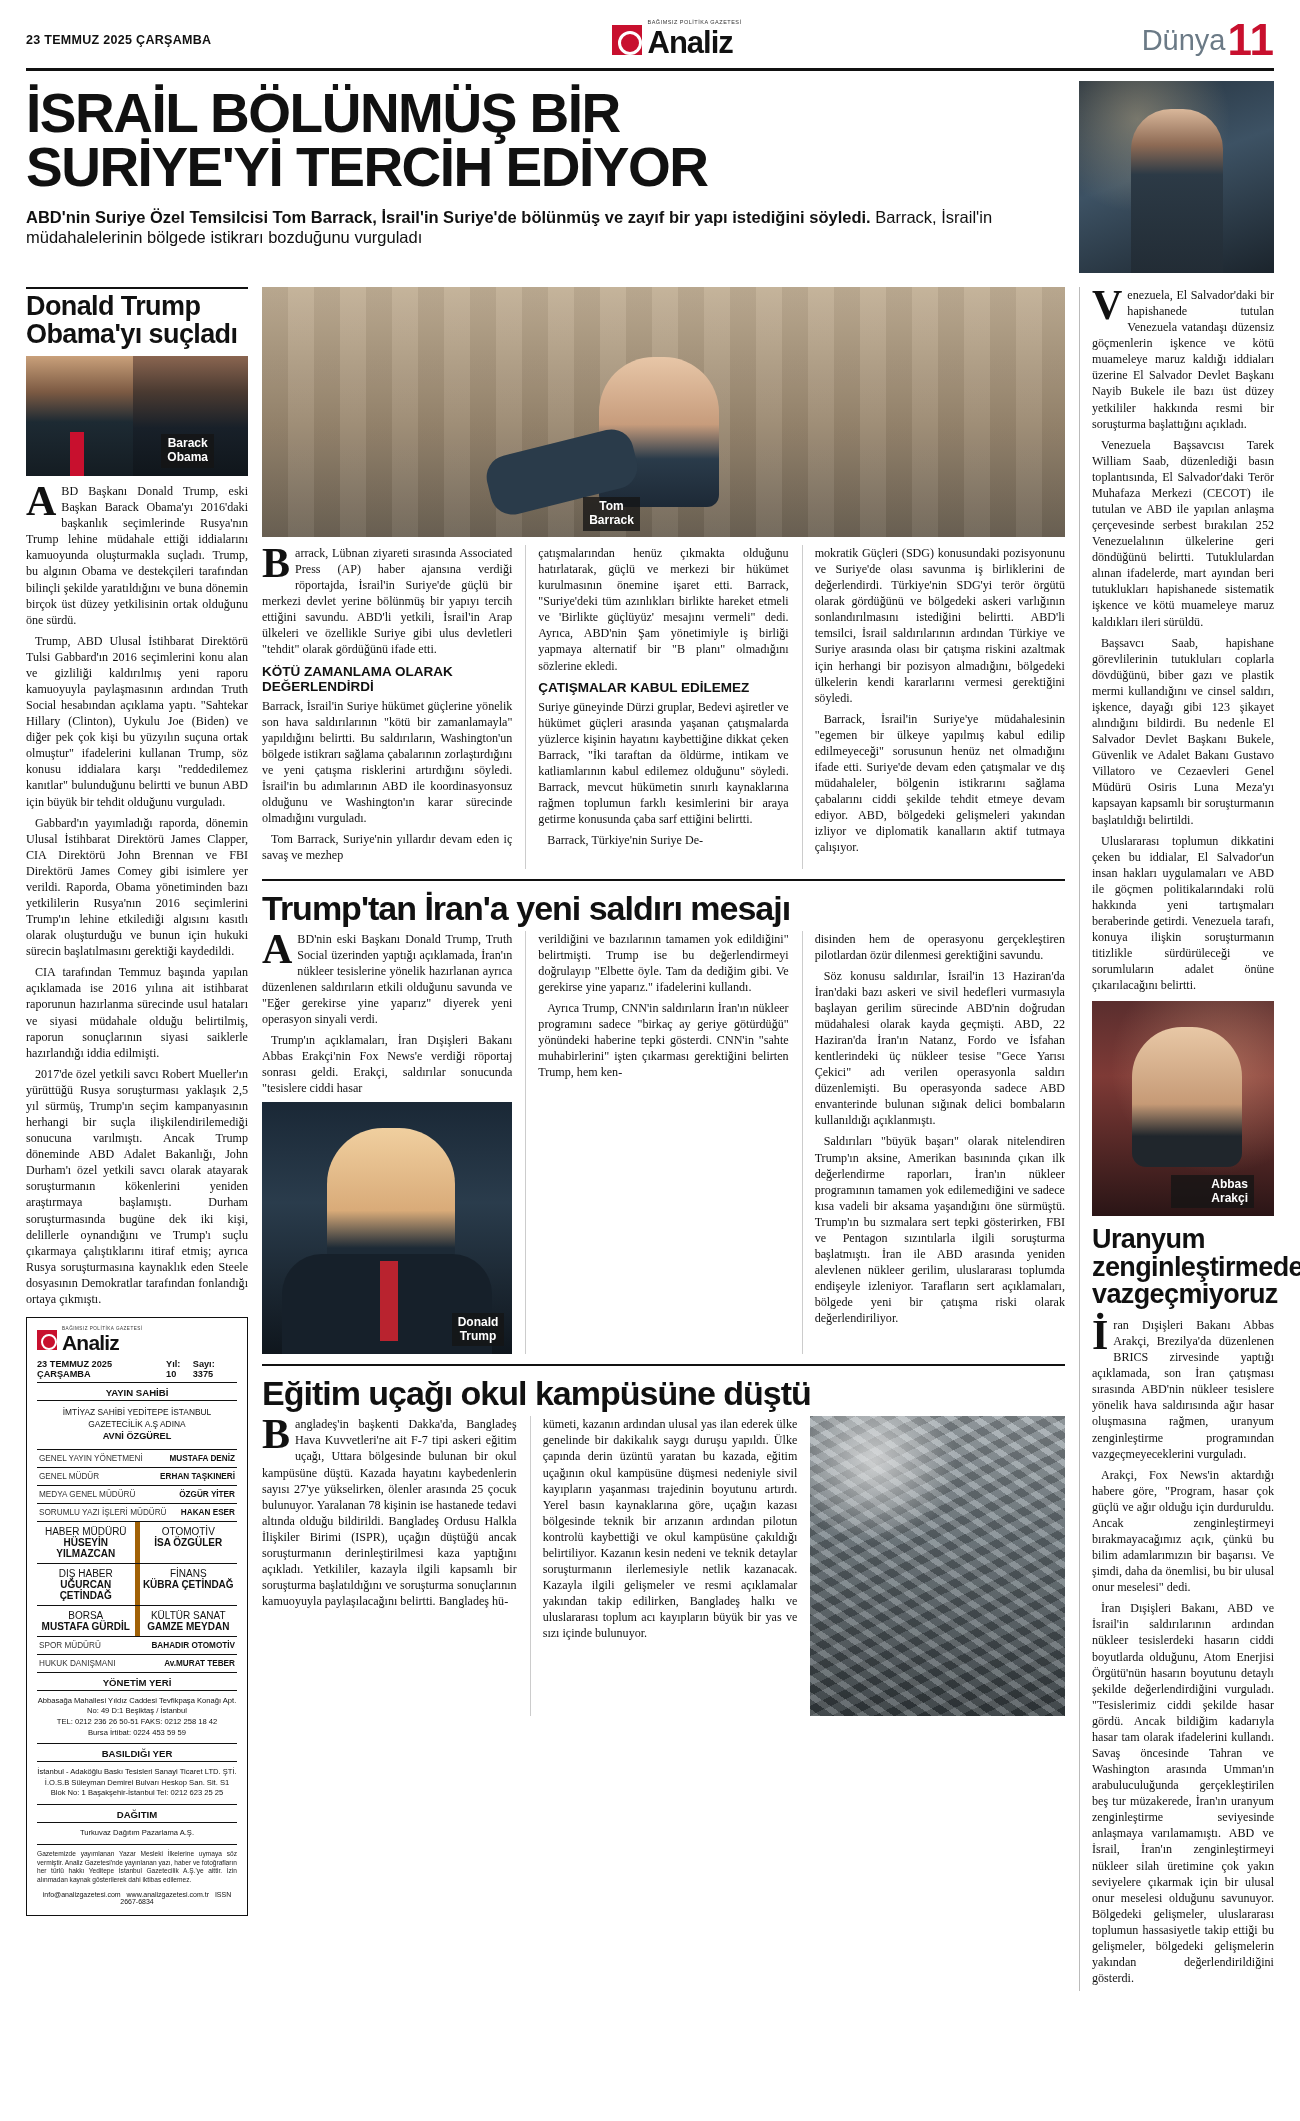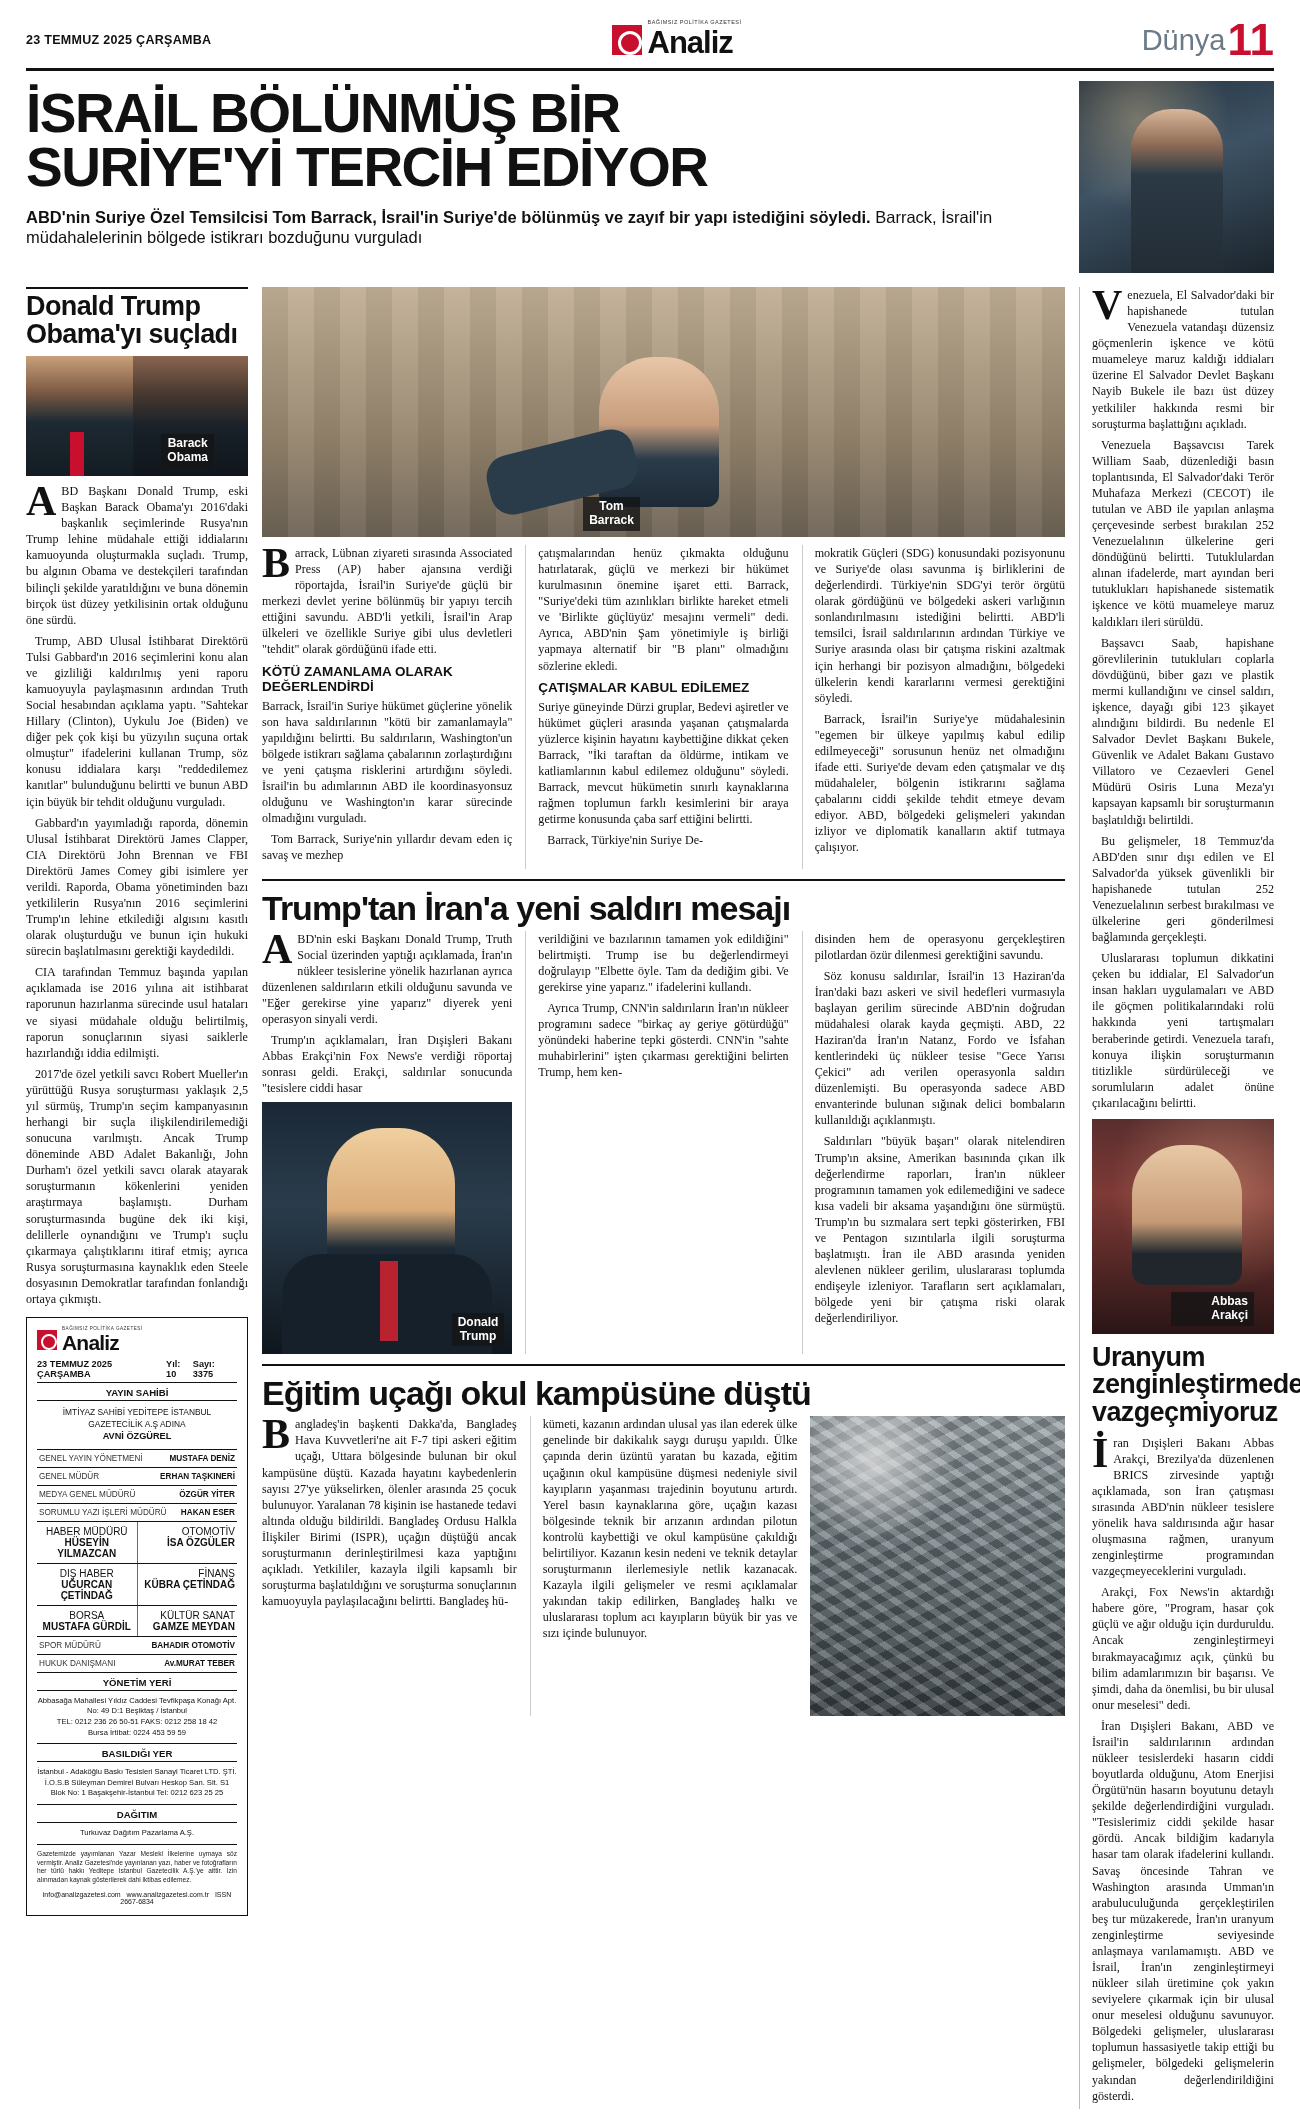--- a/index.html
+++ b/index.html
@@ -130,21 +130,21 @@
   .kunye-logo .txt { font-weight:800; font-size:21px; letter-spacing:-.8px; }
   .kunye-date { display:flex; justify-content:space-between; font-size:9.2px; font-weight:700; border-bottom:1px solid #111; padding:4px 0 3px; }
   .kunye-sec { text-align:center; font-size:9.6px; font-weight:700; padding:4px 0 2px; border-bottom:1px solid #111; }
   .kunye-block { text-align:center; font-size:8.4px; line-height:1.45; padding:5px 0; border-bottom:1px solid #111; }
   .kunye-block b { font-size:9.2px; }
   .kunye-row { display:flex; justify-content:space-between; font-size:8.2px; padding:4px 2px; border-bottom:1px solid #111; gap:4px; }
   .kunye-row .lbl { color:#333; }
   .kunye-row .val { font-weight:700; }
   .kunye-two { display:flex; border-bottom:1px solid #111; }
   .kunye-two > div { flex:1; text-align:center; font-size:10px; padding:4px 2px; }
-  .kunye-two > div + div { border-left:1px solid #a16207;text-align:right; }
+  .kunye-two > div + div { border-left:5px solid #a16207; }
   .kunye-two .val { font-weight:700; display:block; }
   .kunye-foot { font-size:7.6px; line-height:1.4; text-align:center; padding:5px 0; border-bottom:1px solid #111; }
   .kunye-note { font-size:6.6px; line-height:1.35; text-align:justify; padding:5px 0 3px; color:#222; }
   .kunye-contact { font-size:7px; text-align:center; padding-top:3px; }
 
   h2.headline-mid {
     font-family:"Liberation Sans", sans-serif; font-weight:800; font-size:34px;
     letter-spacing:-1px; margin:10px 0 6px 0; line-height:1;
   }
 </style>
@@ -396,21 +396,20 @@
         </div>
       </div>
 
     </div>
 
     <div class="col-right" style="border-left:1px solid #bbb; padding-left:12px;">
       <div class="body-text">
         <p class="first"><span class="dropcap">V</span><span>enezuela, El Salvador'daki bir hapishanede tutulan Venezuela vatandaşı düzensiz göçmenlerin işkence ve kötü muameleye maruz kaldığı iddiaları üzerine El Salvador Devlet Başkanı Nayib Bukele ile bazı üst düzey yetkililer hakkında resmi bir soruşturma başlattığını açıkladı.</span></p>
         <p><span>Venezuela Başsavcısı Tarek William Saab, düzenlediği basın toplantısında, El Salvador'daki Terör Muhafaza Merkezi (CECOT) ile tutulan ve ABD ile yapılan anlaşma çerçevesinde serbest bırakılan 252 Venezuelalının ülkelerine geri döndüğünü belirtti. Tutuklulardan alınan ifadelerde, mart ayından beri tutuklukları hapishanede sistematik işkence ve kötü muameleye maruz kaldıkları ileri sürüldü.</span></p>
         <p><span>Başsavcı Saab, hapishane görevlilerinin tutukluları coplarla dövdüğünü, biber gazı ve plastik mermi kullandığını ve cinsel saldırı, işkence, dayağı gibi 123 şikayet alındığını bildirdi. Bu nedenle El Salvador Devlet Başkanı Bukele, Güvenlik ve Adalet Bakanı Gustavo Villatoro ve Cezaevleri Genel Müdürü Osiris Luna Meza'yı kapsayan kapsamlı bir soruşturmanın başlatıldığı belirtildi.</span></p>
-        <p><span>Bu gelişmeler, 18 Temmuz'da ABD'den sınır dışı edilen ve El Salvador'da yüksek güvenlikli bir hapishanede tutulan 252 Venezuelalının serbest bırakılması ve ülkelerine geri gönderilmesi bağlamında gerçekleşti.</span></p>
         <p><span>Uluslararası toplumun dikkatini çeken bu iddialar, El Salvador'un insan hakları uygulamaları ve ABD ile göçmen politikalarındaki rolü hakkında yeni tartışmaları beraberinde getirdi. Venezuela tarafı, konuya ilişkin soruşturmanın titizlikle sürdürüleceği ve sorumluların adalet önüne çıkarılacağını belirtti.</span></p>
       </div>
 
       <div class="arakci-photo photo" style="margin-top:8px;">
         <div class="sfx"></div>
         <div class="f"></div>
         <div class="cap-tag" style="right:20px; bottom:8px;padding-left:40px;">
           <span>Abbas</span><br>
           <span>Arakçi</span>
         </div>

